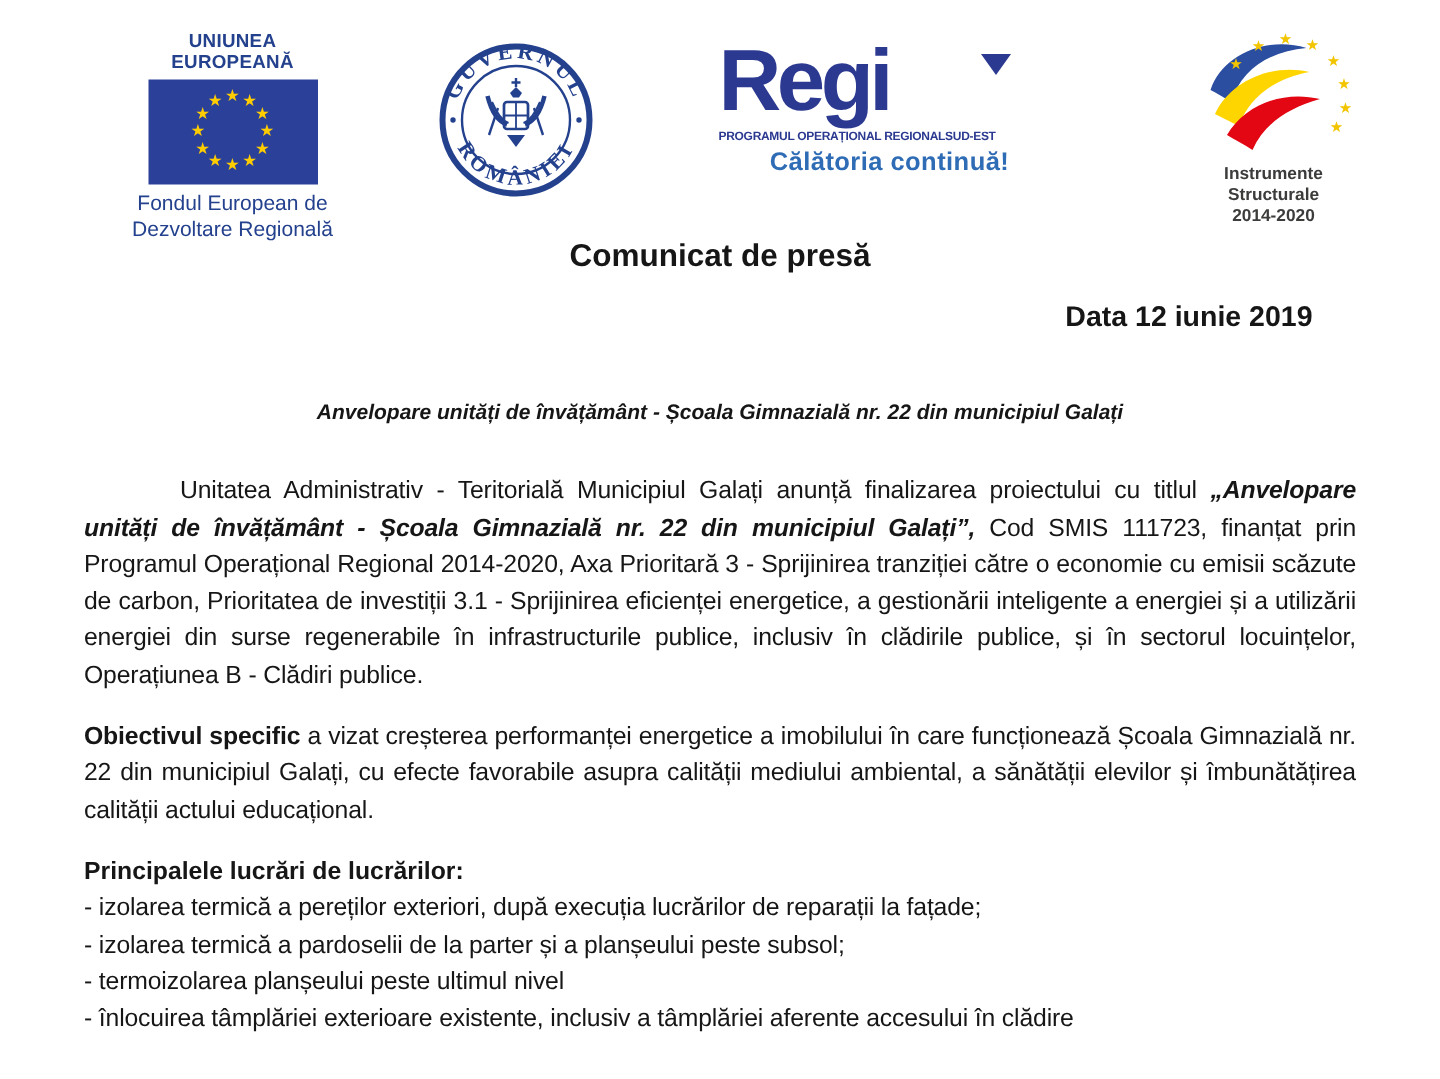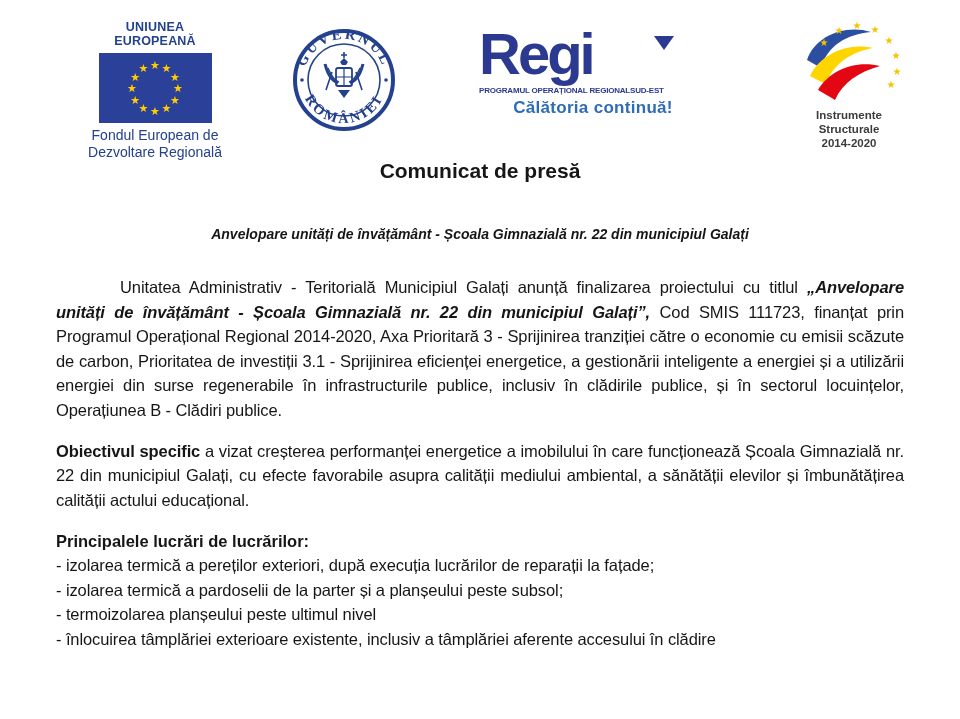--- a/index.html
+++ b/index.html
@@ -132,20 +132,21 @@
       <text x="104" y="53">★</text>
       <text x="98" y="66">★</text>
     </g>
   </svg>
   <div class="is-text">Instrumente Structurale</div>
   <div class="is-text">2014-2020</div>
 </div>
 
 <div class="doc">
   <div class="doc-title">Comunicat de presă</div>
+  <div class="doc-date">Data 12 iunie 2019</div>
   <div class="doc-heading">Anvelopare unități de învățământ - Școala Gimnazială nr. 22 din municipiul Galați</div>
 
   <p class="p p1"><span>Unitatea Administrativ - Teritorială Municipiul Galați anunță finalizarea proiectului cu titlul </span><span class="project-title">„Anvelopare unități de învățământ - Școala Gimnazială nr. 22 din municipiul Galați”,</span><span> Cod SMIS 111723, finanțat prin Programul Operațional Regional 2014-2020, Axa Prioritară 3 - Sprijinirea tranziției către o economie cu emisii scăzute de carbon, Prioritatea de investiții 3.1 - Sprijinirea eficienței energetice, a gestionării inteligente a energiei și a utilizării energiei din surse regenerabile în infrastructurile publice, inclusiv în clădirile publice, și în sectorul locuințelor, Operațiunea B - Clădiri publice.</span></p>
 
   <p class="p p2"><span class="bold">Obiectivul specific</span><span> a vizat creșterea performanței energetice a imobilului în care funcționează Școala Gimnazială nr. 22 din municipiul Galați, cu efecte favorabile asupra calității mediului ambiental, a sănătății elevilor și îmbunătățirea calității actului educațional.</span></p>
 
   <div class="works-title">Principalele lucrări de lucrărilor:</div>
   <div class="work-item">- izolarea termică a pereților exteriori, după execuția lucrărilor de reparații la fațade;</div>
   <div class="work-item">- izolarea termică a pardoselii de la parter și a planșeului peste subsol;</div>
   <div class="work-item">- termoizolarea planșeului peste ultimul nivel</div>

